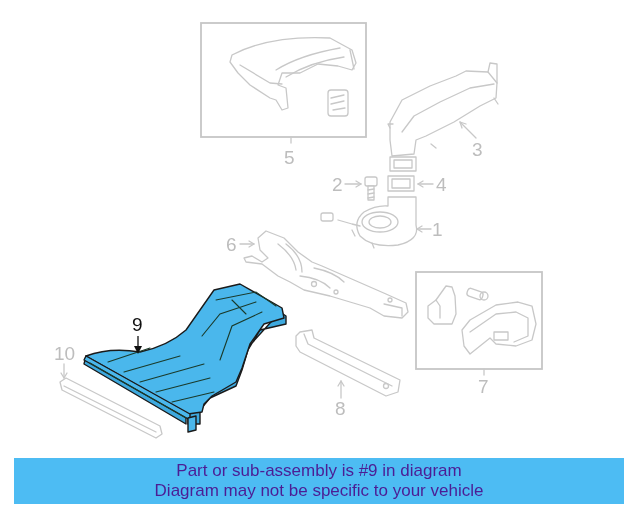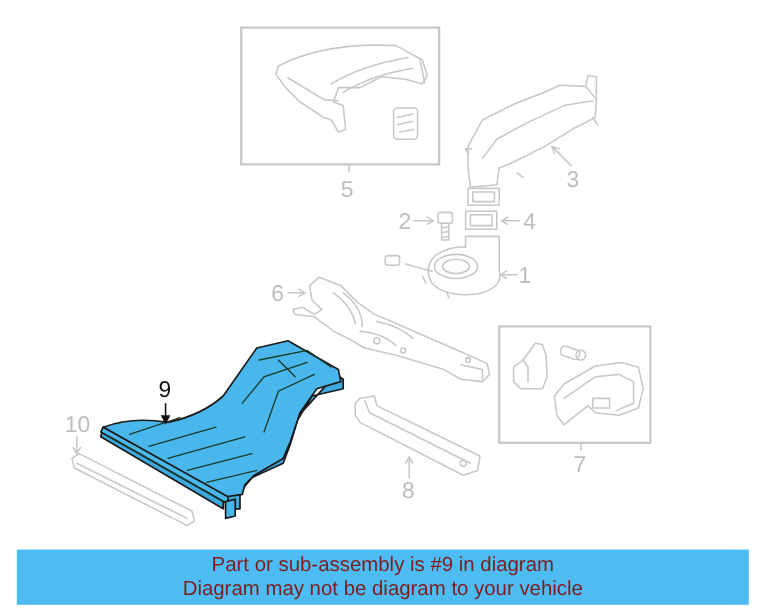--- a/index.html
+++ b/index.html
@@ -7,21 +7,21 @@
   #diagram { position: absolute; left: 0; top: 0; width: 640px; height: 512px; }
   .lbl { font-family: "Liberation Sans", sans-serif; font-size: 19px; fill: #bdbdbd; }
   .lbl-dark { font-family: "Liberation Sans", sans-serif; font-size: 19px; fill: #111111; }
   .gl { fill: none; stroke: #c8c8c8; stroke-width: 1.3; stroke-linejoin: round; stroke-linecap: round; }
   .gf { fill: #ffffff; stroke: #c8c8c8; stroke-width: 1.3; stroke-linejoin: round; }
   .box { fill: none; stroke: #c6c6c6; stroke-width: 1.8; }
   .bl { fill: #4ab7ec; stroke: #1a1a1a; stroke-width: 1.4; stroke-linejoin: round; }
   .bl2 { fill: #3ea9de; stroke: #1a1a1a; stroke-width: 1.4; stroke-linejoin: round; }
   .bk { fill: none; stroke: #1a3a2a; stroke-width: 1.1; stroke-linecap: round; }
   #banner { position: absolute; left: 14px; top: 458px; width: 610px; height: 46px; background: #4dbcf3; display: flex; flex-direction: column; align-items: center; justify-content: center; }
-  #banner span { display: block; color: #7f1d1d; font-size: 17px; line-height: 20px; font-family: "Liberation Sans", sans-serif; }
+  #banner span { display: block; color: #4c1d95; font-size: 17px; line-height: 20px; font-family: "Liberation Sans", sans-serif; }
 </style>
 </head>
 <body>
 
 <svg id="diagram" viewBox="0 0 640 512" xmlns="http://www.w3.org/2000/svg">
 
   <g>
     <rect class="box" x="201" y="23" width="165" height="114"></rect>
     <g>
       <path class="gf" d="M232,55 Q270,35 330,38 L352,50 L356,63 L352,70 L338,66 L318,64 L300,73 L282,73 L278,85 L286,88 L288,108 L282,110 L276,100 L270,98 L250,85 L238,73 L230,62 Z"></path>
@@ -153,14 +153,14 @@
       <path class="bl" d="M188,418 L196,416 L196,430 L188,432 Z"></path>
     </g>
     <line x1="138" y1="336" x2="138" y2="352" stroke="#111" stroke-width="1.3"></line>
     <path d="M138,354 L134,346 L142,346 Z" fill="#111"></path>
     <text class="lbl-dark" x="132" y="331">9</text>
   </g>
 </svg>
 
 <div id="banner">
   <span>Part or sub-assembly is #9 in diagram</span>
-  <span>Diagram may not be diagram to your vehicle</span>
+  <span>Diagram may not be specific to your vehicle</span>
 </div>
 
 </body></html>

